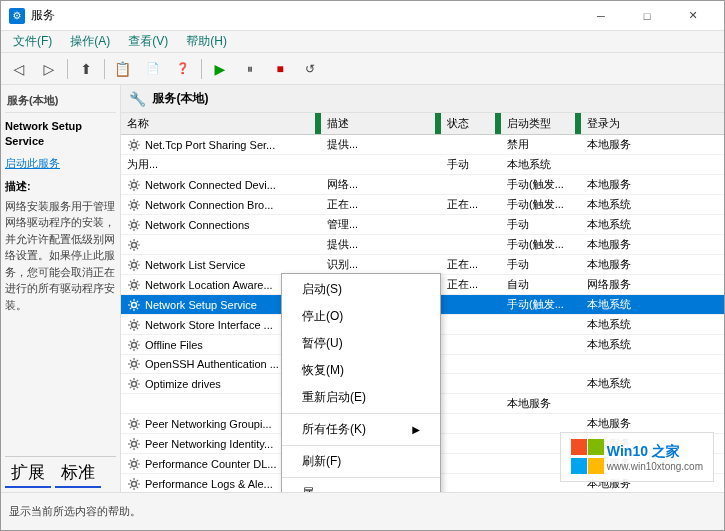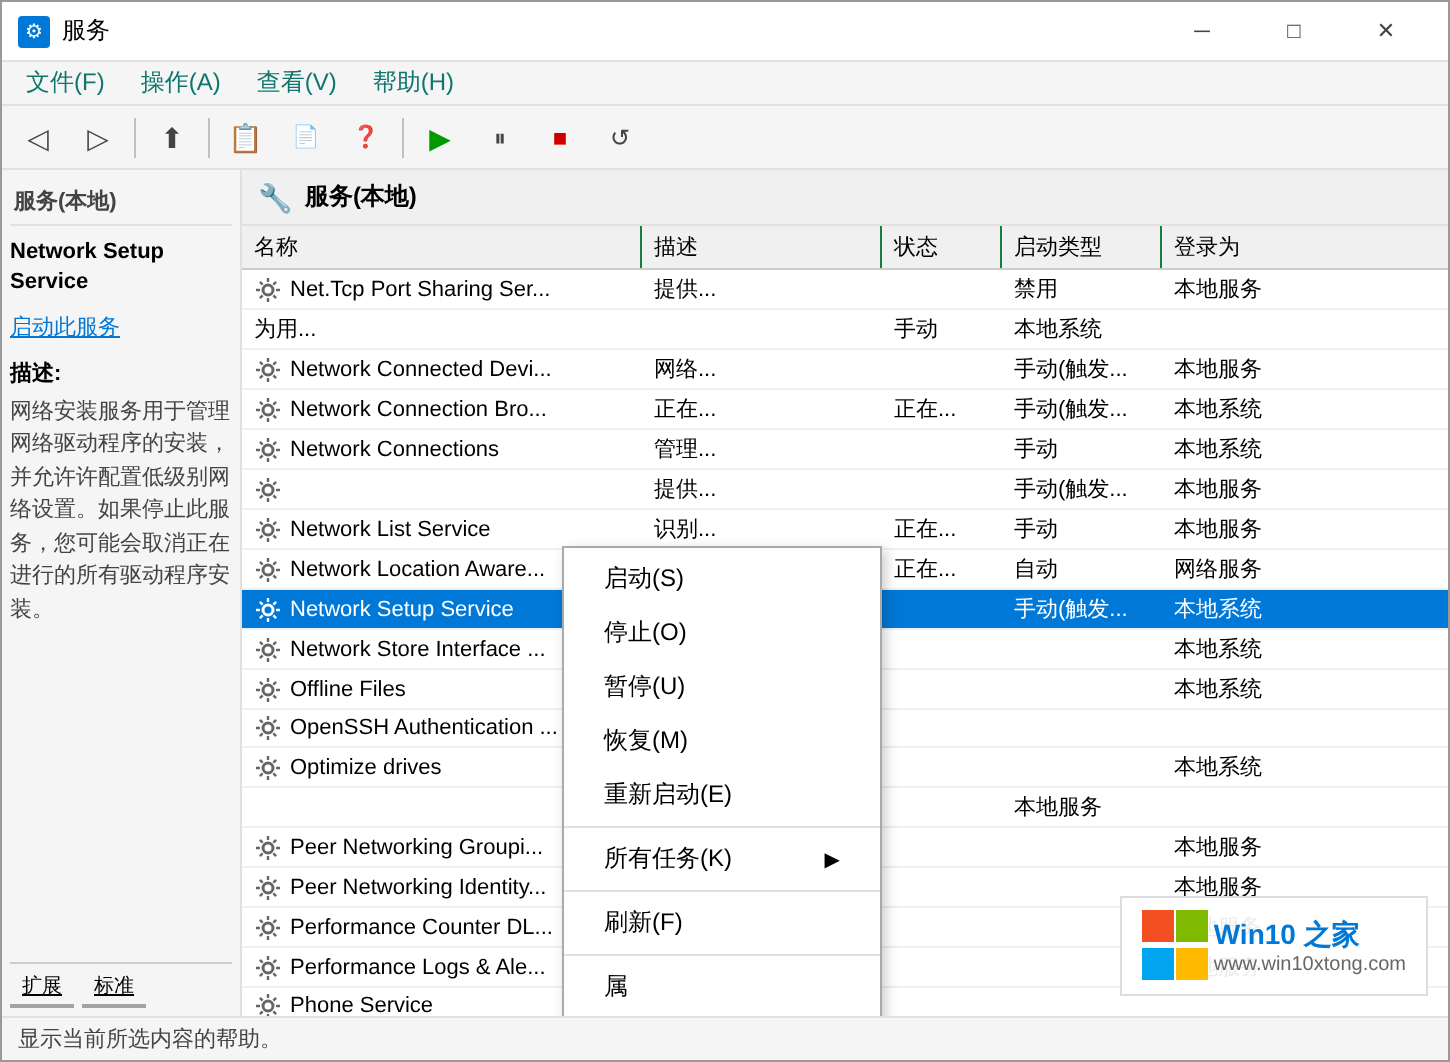--- a/index.html
+++ b/index.html
@@ -218,21 +218,21 @@
       position: sticky;
       top: 0;
       z-index: 1;
     }
 
     .th {
       padding: 3px 6px;
       font-size: 11px;
       font-weight: normal;
       color: #000;
-      border-right: 1px solid #15803d;
+      border-right: 6px solid #15803d;
       cursor: pointer;
       white-space: nowrap;
       overflow: hidden;
     }
 
     .th:last-child { border-right: none; }
 
     .table-body { }
 
     .table-row {
@@ -315,46 +315,45 @@
       color: #0078d7;
     }
 
     .watermark-url {
       font-size: 10px;
       color: #666;
     }
 
     
     .status-bar {
-      height: 22px;
+      height: 38px;
       background: #f5f5f5;
       border-top: 1px solid #e0e0e0;
       display: flex;
       align-items: center;
       padding: 0 8px;
       font-size: 11px;
       color: #444;
     }
 
     
     .sidebar-tabs {
       display: flex;
       margin-top: auto;
       border-top: 1px solid #ccc;
       padding-top: 2px;
       gap: 4px;
     }
 
     .sidebar-tab {
-      font-size: 10px;
+      font-size: 17px;
       padding: 2px 6px;
       cursor: pointer;
-      border-bottom: 2px solid #a3a3a3;
+      border-bottom: 2px solid #1d4ed8;
       color: #000;
-      text-decoration: underline;
     }
 
     
     .win-logo { display: flex; gap: 1px; flex-wrap: wrap; width: 36px; height: 36px; }
     .win-square { width: 16px; height: 16px; }
   </style>
 </head>
 <body>
 
 <div class="window">

